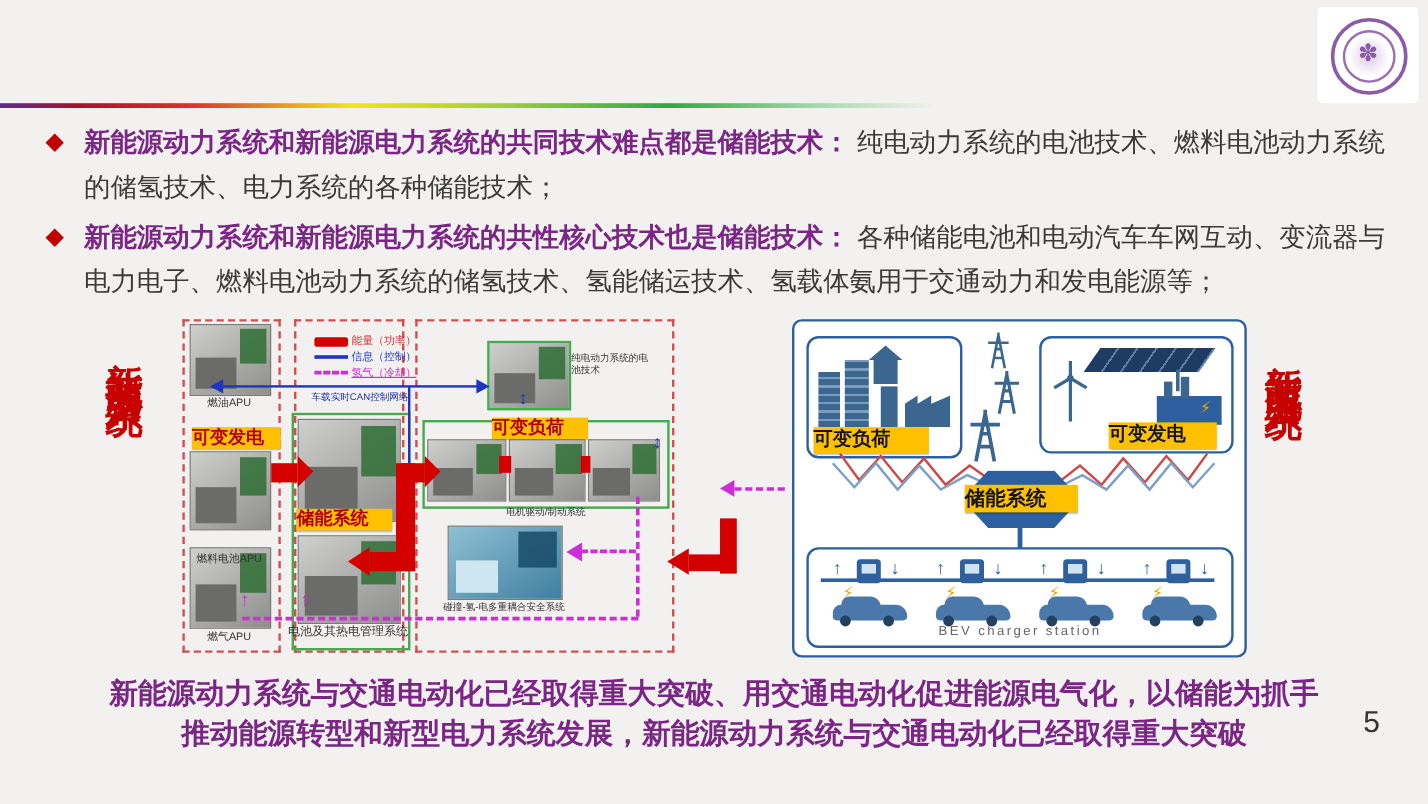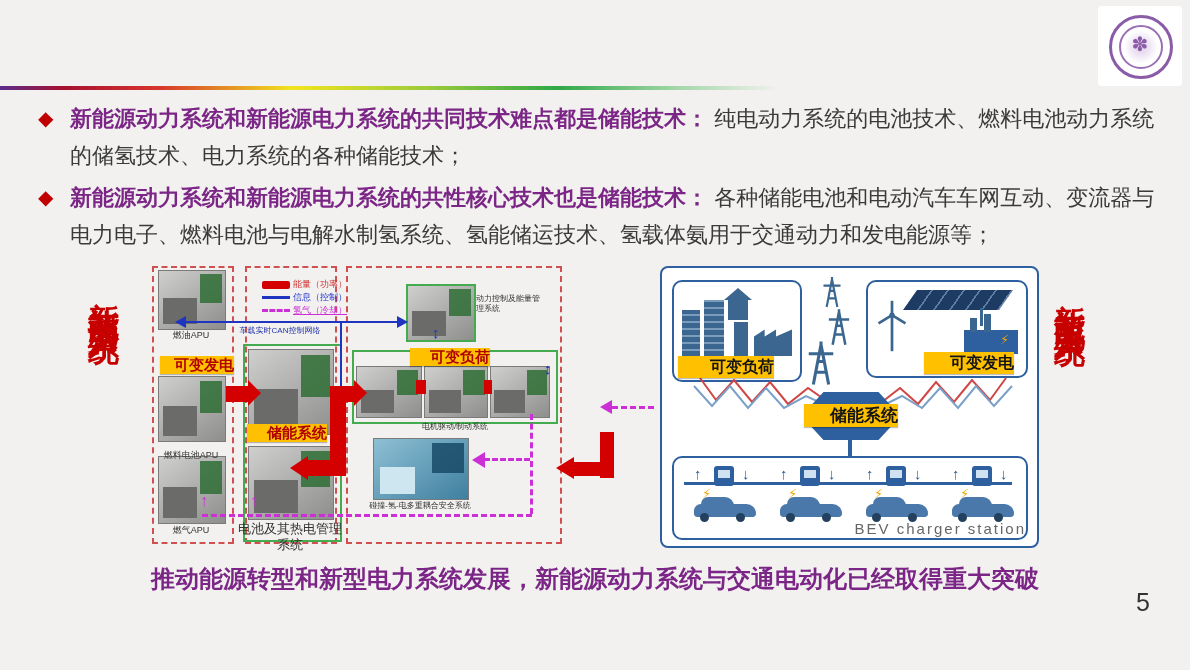--- a/index.html
+++ b/index.html
@@ -24,21 +24,21 @@
   
   .dashred{border:2px dashed #d05050;}
   .photo{background:linear-gradient(145deg,#cfcfcd,#8e8e8c);border:1px solid #7a7a78;position:absolute;overflow:hidden;}
   .photo::before{content:"";position:absolute;right:4%;top:6%;width:34%;height:50%;background:#2f6e35;opacity:.85;}
   .photo::after{content:"";position:absolute;left:6%;bottom:8%;width:52%;height:46%;background:#6b6b69;}
   .photo.p-blue{background:linear-gradient(145deg,#8fc0d4,#3e7fa0);}
   .photo.p-blue::before{background:#174a66;}
   .photo.p-blue::after{background:#cde6ef;width:38%;}
   .photo.gb{border:2px solid #44ab4f;}
   .gframe{position:absolute;border:2px solid #44ab4f;}
-  .ytag{position:absolute;background:#ffc000;font-weight:bold;text-align:right;z-index:6;box-shadow:0 1px 1px rgba(0,0,0,.25);}
+  .ytag{position:absolute;background:#ffc000;font-weight:bold;text-align:left;z-index:6;box-shadow:0 1px 1px rgba(0,0,0,.25);}
   .ytag-red{color:#b00000;}
   .ytag-dark{color:#151515;}
   .plabel{position:absolute;font-size:9px;color:#333;text-align:center;line-height:1.2;z-index:5;}
   .rbar{position:absolute;background:#d40000;z-index:4;}
   .tri{position:absolute;width:0;height:0;z-index:4;}
   .bline{position:absolute;background:#1f35c0;z-index:3;}
   .mdash-h{position:absolute;border-top:3px dashed #cc2fd6;z-index:3;}
   .mdash-v{position:absolute;border-left:3px dashed #cc2fd6;z-index:3;}
   .legend-row{display:flex;align-items:center;height:13px;}
   .legend-lab{font-size:9px;white-space:nowrap;margin-left:3px;}
@@ -71,37 +71,37 @@
 
   <div class="bullets">
     <div class="bullet">
       <span class="diamond">◆</span>
       <span class="lead">新能源动力系统和新能源电力系统的共同技术难点都是储能技术：</span>
       <span class="body">纯电动力系统的电池技术、燃料电池动力系统的储氢技术、电力系统的各种储能技术；</span>
     </div>
     <div class="bullet">
       <span class="diamond">◆</span>
       <span class="lead">新能源动力系统和新能源电力系统的共性核心技术也是储能技术：</span>
-      <span class="body">各种储能电池和电动汽车车网互动、变流器与电力电子、燃料电池与电解水制氢系统、氢能储运技术、氢载体氨用于交通动力和发电能源等；</span>
+      <span class="body">各种储能电池和电动汽车车网互动、变流器与电力电子、燃料电池动力系统的储氢技术、氢能储运技术、氢载体氨用于交通动力和发电能源等；</span>
     </div>
   </div>
 
   <div class="abs vtext" style="left:88px;top:278px;height:260px;">新能源动力系统</div>
 
   <div class="abs" style="left:150px;top:264px;width:412px;height:278px;">
 
     <div class="abs dashred" style="left:2px;top:2px;width:78px;height:274px;"></div>
     <div class="abs dashred" style="left:95px;top:2px;width:88px;height:274px;"></div>
     <div class="abs dashred" style="left:196px;top:2px;width:212px;height:274px;"></div>
 
     <div class="photo" style="left:8px;top:6px;width:66px;height:58px;"></div>
     <div class="plabel" style="left:2px;top:66px;width:78px;">燃油APU</div>
     <div class="ytag ytag-red" style="left:10px;top:92px;width:74px;height:18px;font-size:15px;line-height:18px;">可变发电</div>
     <div class="photo" style="left:8px;top:112px;width:66px;height:64px;"></div>
-    <div class="plabel" style="left:2px;top:186px;width:78px;">燃料电池APU</div>
+    <div class="plabel" style="left:2px;top:196px;width:78px;">燃料电池APU</div>
     <div class="photo" style="left:8px;top:192px;width:66px;height:66px;"></div>
     <div class="plabel" style="left:2px;top:261px;width:78px;">燃气APU</div>
 
     <div class="abs" style="left:112px;top:14px;width:150px;z-index:6;">
       <div class="legend-row">
         <div style="width:28px;height:8px;background:#d40000;border-radius:2px;"></div>
         <span class="legend-lab" style="color:#c33;">能量（功率）</span>
       </div>
       <div class="legend-row">
         <div style="width:28px;height:3px;background:#1f35c0;"></div>
@@ -109,33 +109,33 @@
       </div>
       <div class="legend-row">
         <div style="width:28px;border-top:3px dashed #cc2fd6;"></div>
         <span class="legend-lab" style="color:#cc2fd6;text-decoration:underline;">氢气（冷却）</span>
       </div>
     </div>
 
     <div class="bline" style="left:36px;top:57px;width:212px;height:2px;"></div>
     <div class="tri" style="left:25px;top:52px;border-top:6px solid transparent;border-bottom:6px solid transparent;border-right:11px solid #1f35c0;"></div>
     <div class="tri" style="left:247px;top:52px;border-top:6px solid transparent;border-bottom:6px solid transparent;border-left:11px solid #1f35c0;"></div>
-    <div class="plabel" style="left:80px;top:62px;width:100px;color:#2233aa;font-size:8px;">车载实时CAN控制网络</div>
+    <div class="plabel" style="left:100px;top:62px;width:100px;color:#2233aa;font-size:8px;">车载实时CAN控制网络</div>
     <div class="bline" style="left:190px;top:58px;width:2px;height:150px;"></div>
     <div class="arrow-glyph" style="left:282px;top:60px;color:#1f35c0;font-size:15px;">↕</div>
     <div class="arrow-glyph" style="left:394px;top:96px;color:#1f35c0;font-size:15px;">↕</div>
 
     <div class="gframe" style="left:93px;top:80px;width:95px;height:194px;"></div>
     <div class="photo" style="left:98px;top:85px;width:84px;height:84px;"></div>
     <div class="ytag ytag-red" style="left:97px;top:160px;width:80px;height:18px;font-size:15px;line-height:18px;">储能系统</div>
     <div class="photo" style="left:98px;top:182px;width:84px;height:72px;"></div>
-    <div class="plabel" style="left:88px;top:257px;width:104px;font-size:13px;">电池及其热电管理系统</div>
+    <div class="plabel" style="left:88px;top:257px;width:104px;font-size:10px;">电池及其热电管理系统</div>
 
     <div class="photo gb" style="left:256px;top:20px;width:66px;height:54px;"></div>
-    <div class="plabel" style="left:326px;top:30px;width:64px;font-size:8px;text-align:left;">动力控制及能量管理系统</div>
+    <div class="plabel" style="left:326px;top:30px;width:64px;font-size:8px;text-align:left;">纯电动力系统的电池技术</div>
 
     <div class="gframe" style="left:202px;top:86px;width:202px;height:70px;"></div>
     <div class="ytag ytag-red" style="left:260px;top:84px;width:80px;height:18px;font-size:15px;line-height:18px;">可变负荷</div>
     <div class="photo" style="left:206px;top:102px;width:64px;height:50px;"></div>
     <div class="photo" style="left:274px;top:102px;width:62px;height:50px;"></div>
     <div class="photo" style="left:340px;top:102px;width:58px;height:50px;"></div>
     <div class="rbar" style="left:266px;top:116px;width:10px;height:14px;"></div>
     <div class="rbar" style="left:334px;top:116px;width:8px;height:14px;"></div>
     <div class="plabel" style="left:240px;top:158px;width:130px;font-size:8px;">电机驱动/制动系统</div>
 
@@ -242,24 +242,25 @@
         <div class="car" style="left:6px;top:42px;width:62px;"></div>
       </div>
       <div class="abs" style="left:272px;top:4px;width:78px;height:66px;">
         <div class="udarrow" style="left:6px;top:4px;">↑</div>
         <div class="chg" style="left:26px;top:4px;"></div>
         <div class="udarrow" style="left:54px;top:4px;">↓</div>
         <div class="zap" style="left:14px;top:24px;">⚡</div>
         <div class="car" style="left:6px;top:42px;width:62px;"></div>
       </div>
 
-      <div class="abs" style="left:0;top:62px;width:352px;text-align:right;font-size:15px;color:#666;letter-spacing:2px;">BEV charger station</div>
+      <div class="abs" style="left:0;top:62px;width:352px;text-align:center;font-size:11px;color:#666;letter-spacing:2px;">BEV charger station</div>
     </div>
   </div>
 
   <div class="abs vtext" style="left:1054px;top:280px;height:256px;">新能源电力系统</div>
 
   <div class="footer">
+    <div>新能源动力系统与交通电动化已经取得重大突破、用交通电动化促进能源电气化，以储能为抓手</div>
     <div>推动能源转型和新型电力系统发展，新能源动力系统与交通电动化已经取得重大突破</div>
   </div>
   <div class="pagenum">5</div>
 
 </div>
 
 </body></html>

